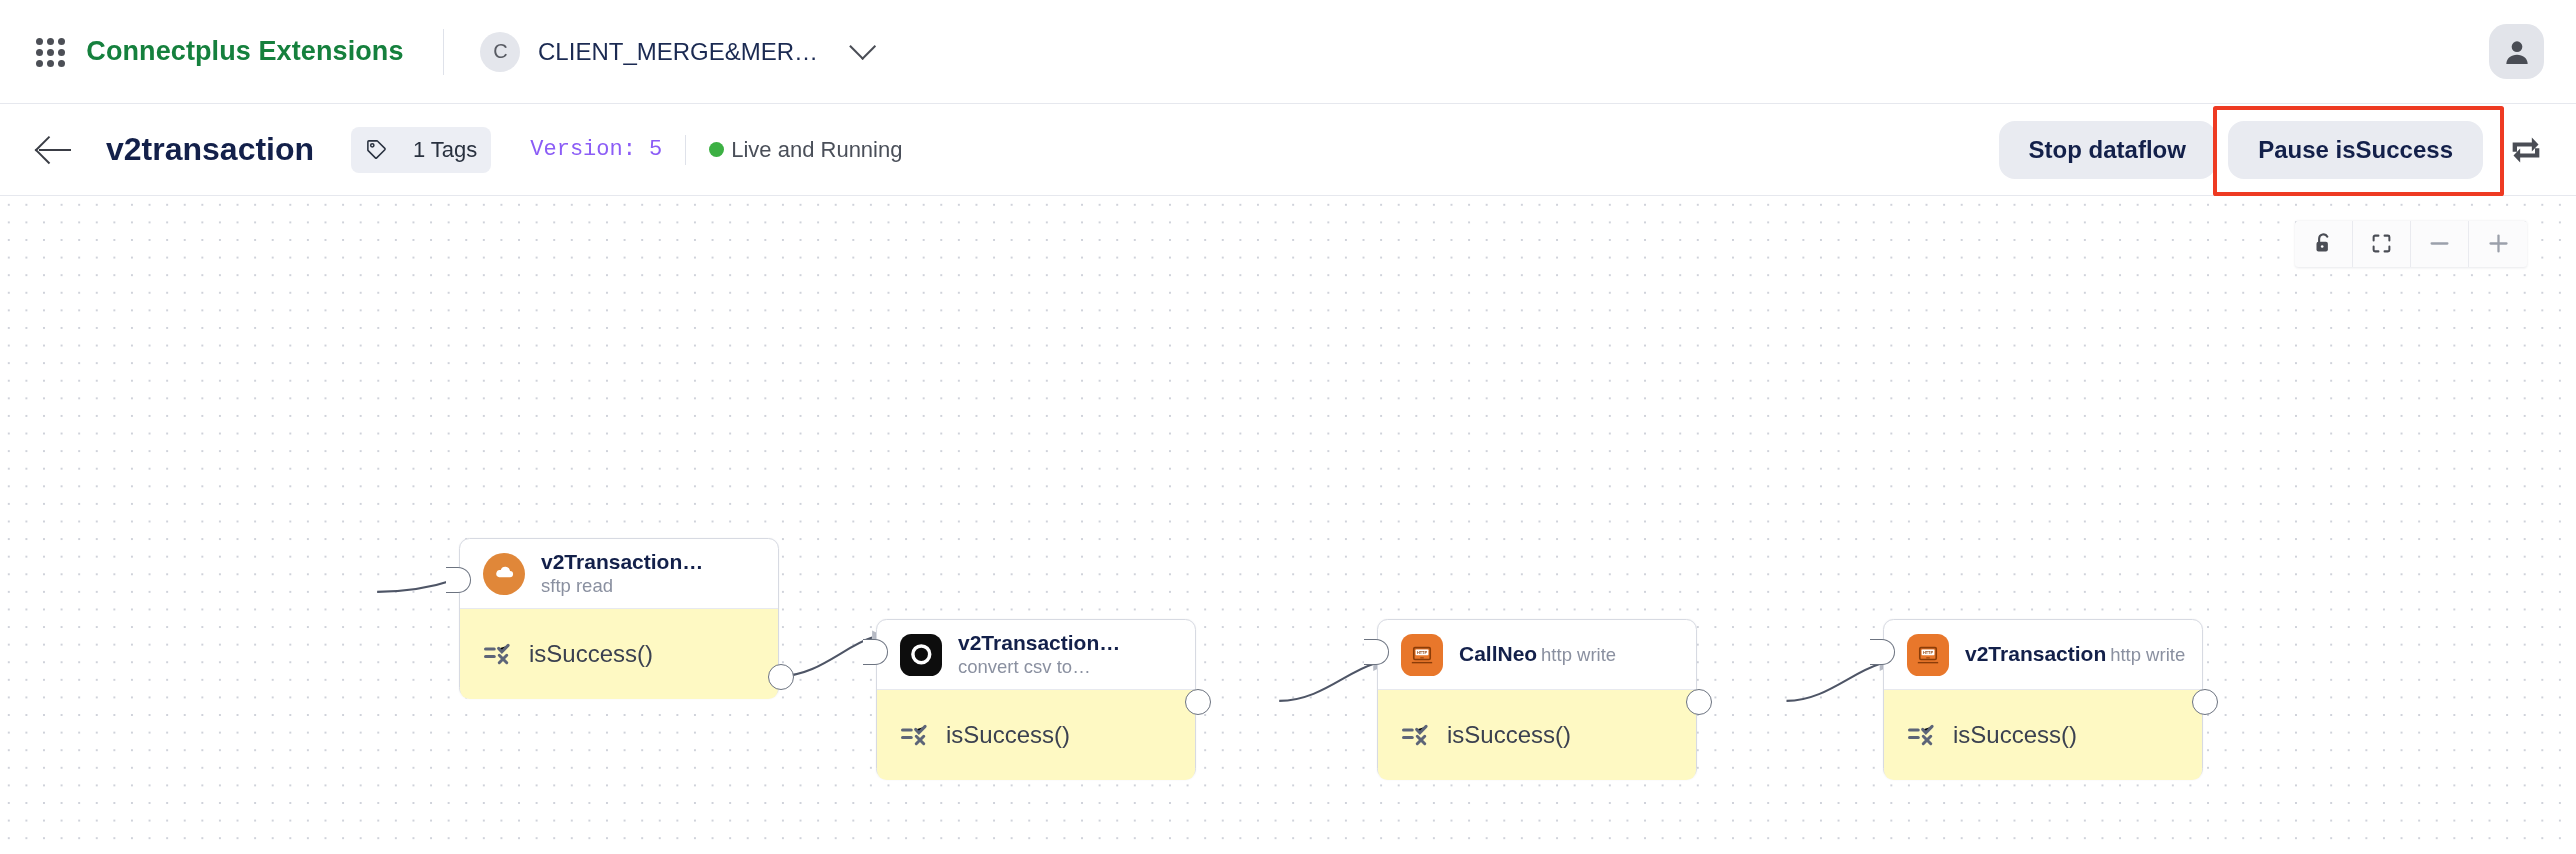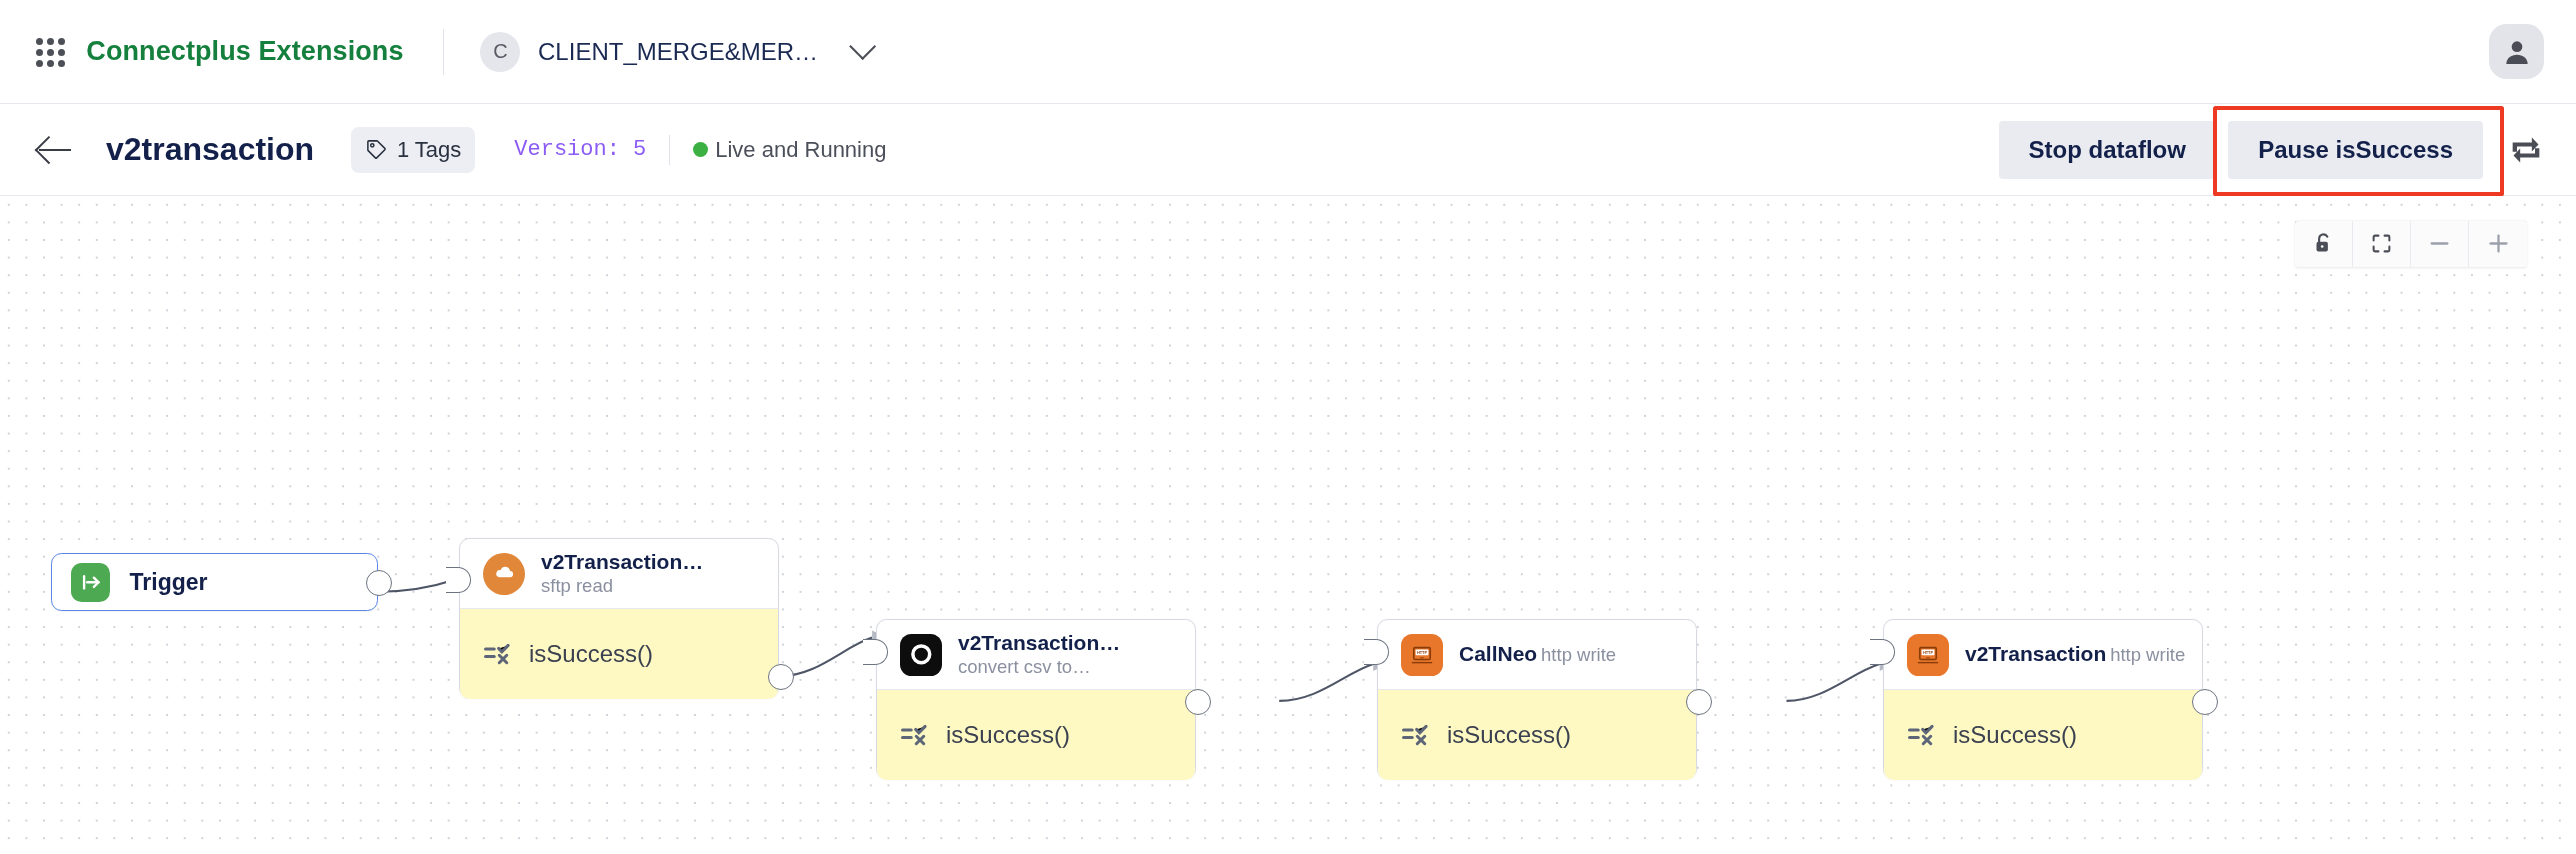--- a/index.html
+++ b/index.html
@@ -75,33 +75,33 @@
   }
   .back-arrow::after {
     content:''; position:absolute; left:3.5px; top:9.7px; width:17.6px; height:17.6px;
     border-left:2.6px solid #3a3d45; border-bottom:2.6px solid #3a3d45; transform: rotate(45deg);
   }
   .flow-title {
     margin-left: 32px; font-size: 32px; font-weight:700; color:#13204a; white-space:nowrap;
   }
   .tags-chip {
     margin-left: 37px; height: 46px; background:#eceef4; border-radius: 8px;
-    display:flex; align-items:center; padding: 0 14px; cursor:pointer;
+    display:flex; align-items:center; padding: 0 14px; cursor:pointer;gap:16px;
   }
   .tag-icon { width: 23px; height: 23px; }
   .tags-label { margin-left: 8.8px; font-size: 22px; color:#29313f; white-space:nowrap; }
   .version-label { margin-left: 39px; font-size: 22px; color:#8b5cf6; white-space:nowrap;font-family:Liberation Mono, monospace; }
   .sep2 { width:0.9px; height:30px; background:#dfe2ea; margin-left: 23px; }
   .status-wrap { display:flex; align-items:center; margin-left: 23px; }
   .status-dot { width: 15px; height: 15px; border-radius:50%; background:#3cb043; }
   .status-text { margin-left:7px; font-size:22px; color:#4a4f59; white-space:nowrap; }
 
   .hdr-actions { position:absolute; right: 0; top:0; height:92px; display:flex; align-items:center; }
   .btn {
-    background:#e9ebf1; color:#13204a; border:none; border-radius: 4px;
+    background:#e9ebf1; color:#13204a; border:none; border-radius: 16px;
     font-family:"Liberation Sans", sans-serif;
     font-size: 24px; font-weight:700;
     height: 58px; padding: 0 30px; cursor:pointer; white-space:nowrap;
   }
   .btn-stop { margin-right: 12.3px; }
   .sync-icon { margin: 0 30px 0 23px; width: 40px; height: 40px; cursor:pointer; }
 
   .hilite {
     position:absolute; left: 2213px; top: 106px; width: 291px; height: 90px;
     border: 4.4px solid #ee3a22; border-radius: 2.6px; pointer-events:none; z-index: 40;
@@ -268,35 +268,20 @@
       <path d="M2032,574 C2075,574 2105,542 2138,532"></path>
     </g>
     <g fill="#b6bac4">
       <path d="M518,428 l16,8 -16,8 z"></path>
       <path d="M992,494 l16,8 -16,8 z"></path>
       <path d="M1562,524 l16,8 -16,8 z"></path>
       <path d="M2138,524 l16,8 -16,8 z"></path>
     </g>
   </svg>
 
-  <div class="node selected" style="left:51px; top:357px; width:327px; height:58px;">
-    <div class="node-trigger">
-      <span class="node-ico" style="background:#4eaa52; width:39px; height:39px; border-radius:10.6px;">
-        <svg width="24.6" height="24.6" viewBox="0 0 24 24">
-          <g stroke="#ffffff" stroke-width="2.3" stroke-linecap="round" fill="none">
-            <path d="M5 6v12"></path>
-              <path d="M8 12h11"></path>
-              <path d="M14.5 7.5L19 12l-4.5 4.5"></path>
-          </g>
-        </svg>
-      </span>
-      <span class="trigger-label">Trigger</span>
-    </div>
-    <span class="port-out" style="left:314px; top:16px;"></span>
-  </div>
 
   <div class="node plain" style="left:459px; top:342px; width:320px; height:160px;">
     <div class="node-head">
       <span class="node-ico" style="background:#e08739; border-radius:50%;">
         <svg width="23" height="23" viewBox="0 0 24 24">
           <path d="M6.5 16h11a3.3 3.3 0 0 0 .3-6.6 5 5 0 0 0-9.7-1A3.8 3.8 0 0 0 6.5 16z" fill="#ffffff"></path>
         </svg>
       </span>
       <span class="node-texts">
         <span class="node-title">v2Transaction…</span>

